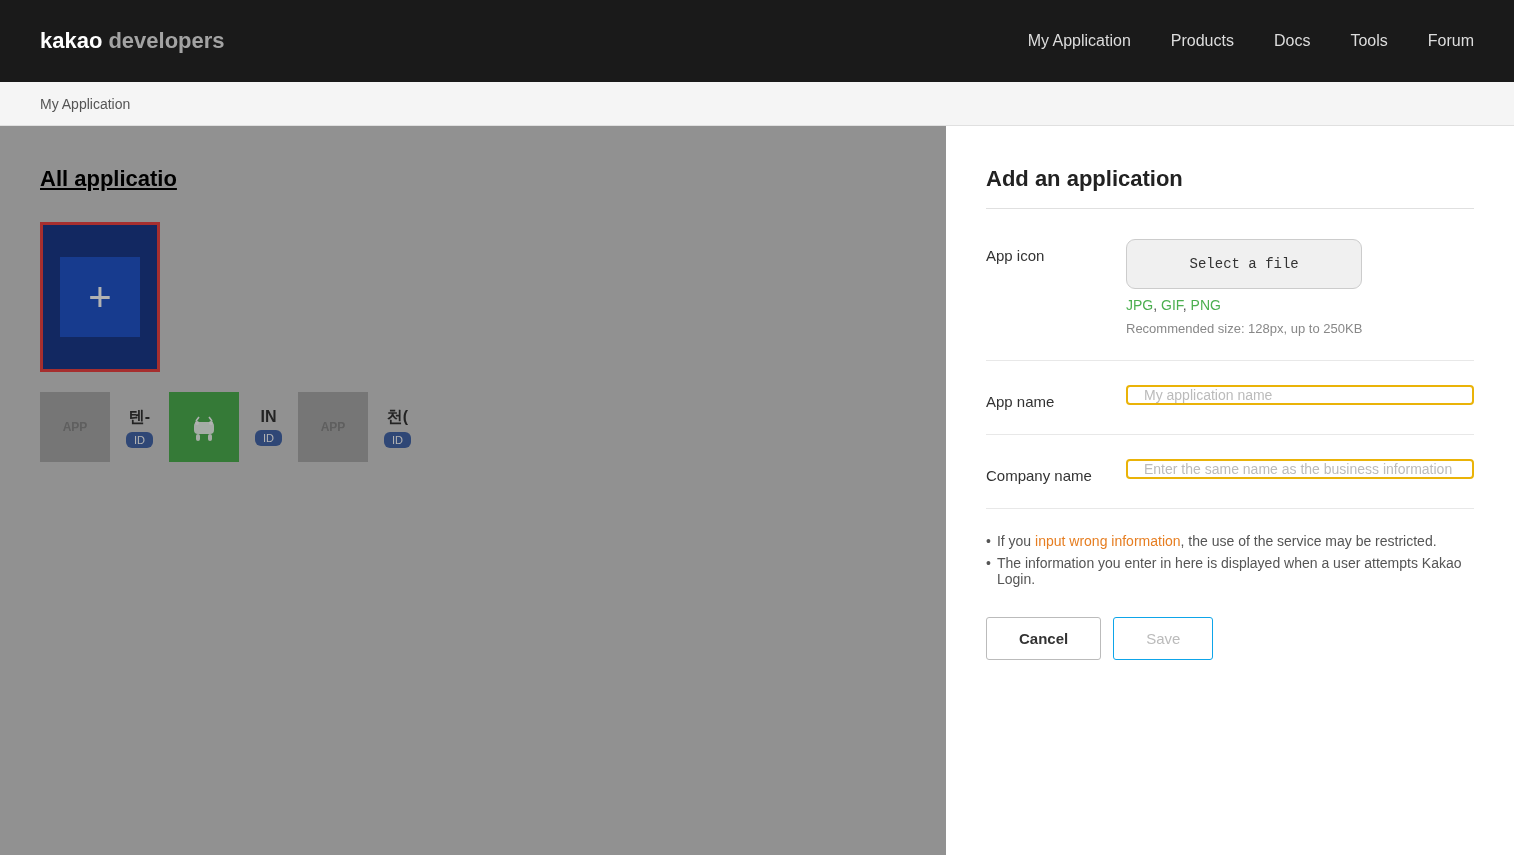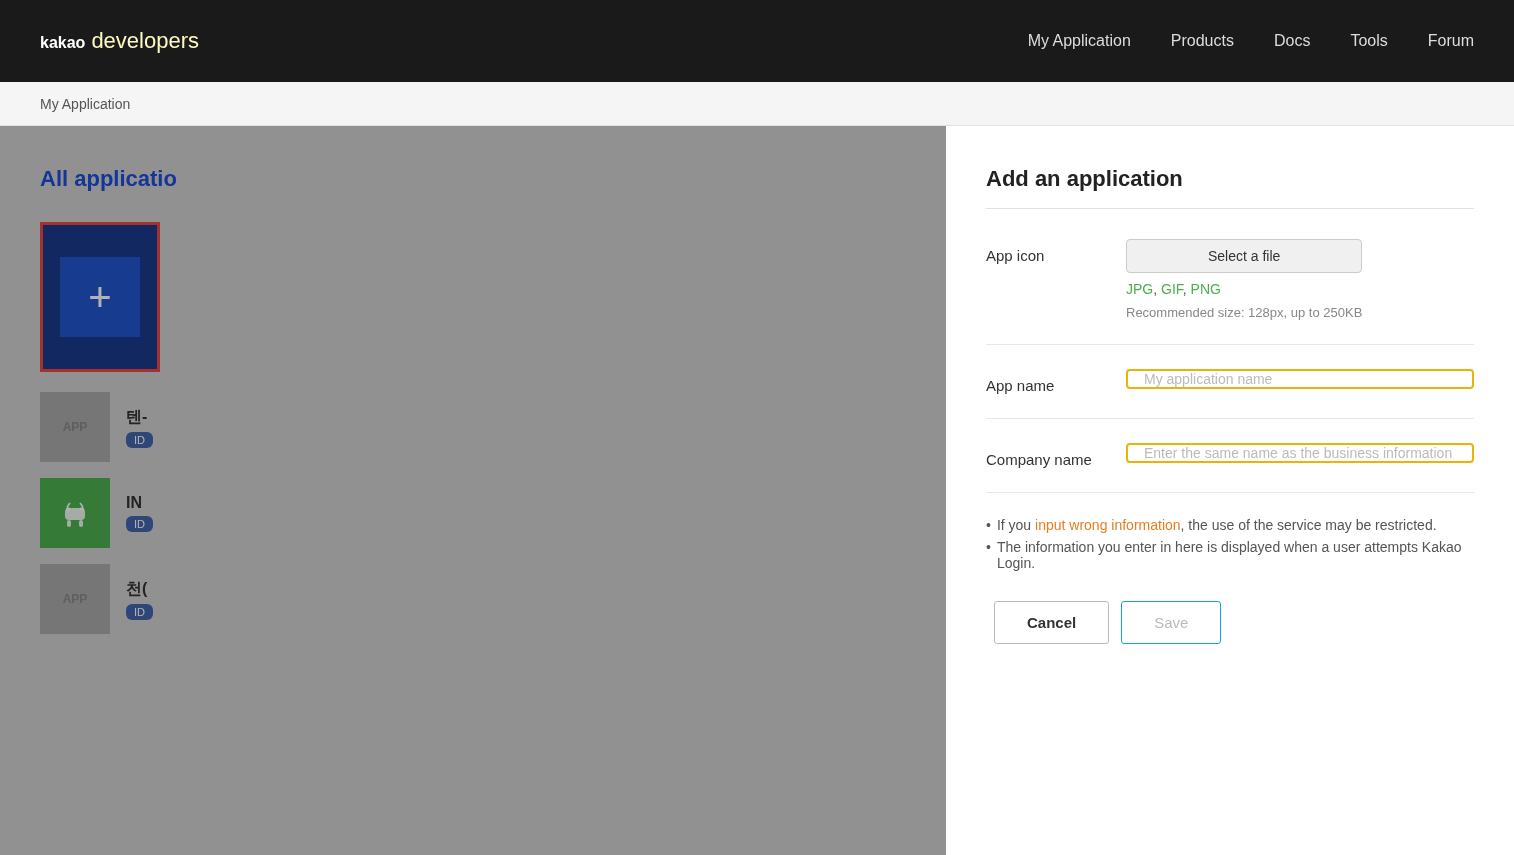--- a/index.html
+++ b/index.html
@@ -14,27 +14,27 @@
       padding: 0 40px;
       justify-content: space-between;
     }
     .header-logo {
       display: flex;
       align-items: baseline;
       gap: 6px;
     }
     .logo-kakao {
       color: #fff;
-      font-size: 16px;
+      font-size: 22px;
       font-weight: 700;
     }
     .logo-developers {
-      color: #fef9c3;
+      color: #a3a3a3;
       font-size: 22px;
-      font-weight: 400;
+      font-weight: 700;
     }
     .header-nav {
       display: flex;
       gap: 40px;
       align-items: center;
     }
     .nav-item {
       color: #ddd;
       font-size: 16px;
       cursor: pointer;
@@ -65,22 +65,23 @@
 
     
     .bg-page {
       position: absolute;
       top: 0; left: 0; right: 0; bottom: 0;
       padding: 40px;
     }
     .bg-title {
       font-size: 22px;
       font-weight: 600;
-      color: #1d4ed8;
+      color: #000000;
       margin-bottom: 30px;
+      text-decoration: underline;
     }
 
     
     .app-card-new {
       display: inline-flex;
       align-items: center;
       justify-content: center;
       width: 120px;
       height: 150px;
       background: #1a3a8c;
@@ -100,22 +101,23 @@
       color: #fff;
       font-size: 40px;
       font-weight: 200;
       line-height: 1;
     }
 
     
     .app-list {
       margin-top: 20px;
       display: flex;
-      flex-direction: column;
+      flex-direction: row;
       gap: 16px;
+      text-align: center;
     }
     .app-list-item {
       display: flex;
       align-items: center;
       gap: 16px;
     }
     .app-thumb {
       width: 70px;
       height: 70px;
       background: #aaa;
@@ -226,25 +228,26 @@
       font-size: 13px;
     }
     .icon-upload-info {
       display: flex;
       flex-direction: column;
       gap: 8px;
     }
     .select-file-btn {
       background: #f0f0f0;
       border: 1px solid #ccc;
-      padding: 8px 18px;
+      padding: 16px 18px;
       font-size: 14px;
       color: #333;
       cursor: pointer;
-      border-radius: 4px;
+      border-radius: 9px;
+      font-family: Liberation Mono, monospace;
     }
     .file-types {
       font-size: 14px;
       color: #555;
     }
     .file-size-hint {
       font-size: 13px;
       color: #888;
     }
 
@@ -279,21 +282,20 @@
     }
     .info-item a, .info-item .highlight-orange {
       color: #e67e22;
     }
 
     
     .modal-footer {
       display: flex;
       gap: 12px;
       margin-top: 10px;
-      margin-left: 8px;
     }
     .btn-cancel {
       background: #fff;
       border: 1px solid #bbb;
       padding: 12px 32px;
       font-size: 15px;
       color: #333;
       cursor: pointer;
       font-weight: 600;
       border-radius: 3px;

